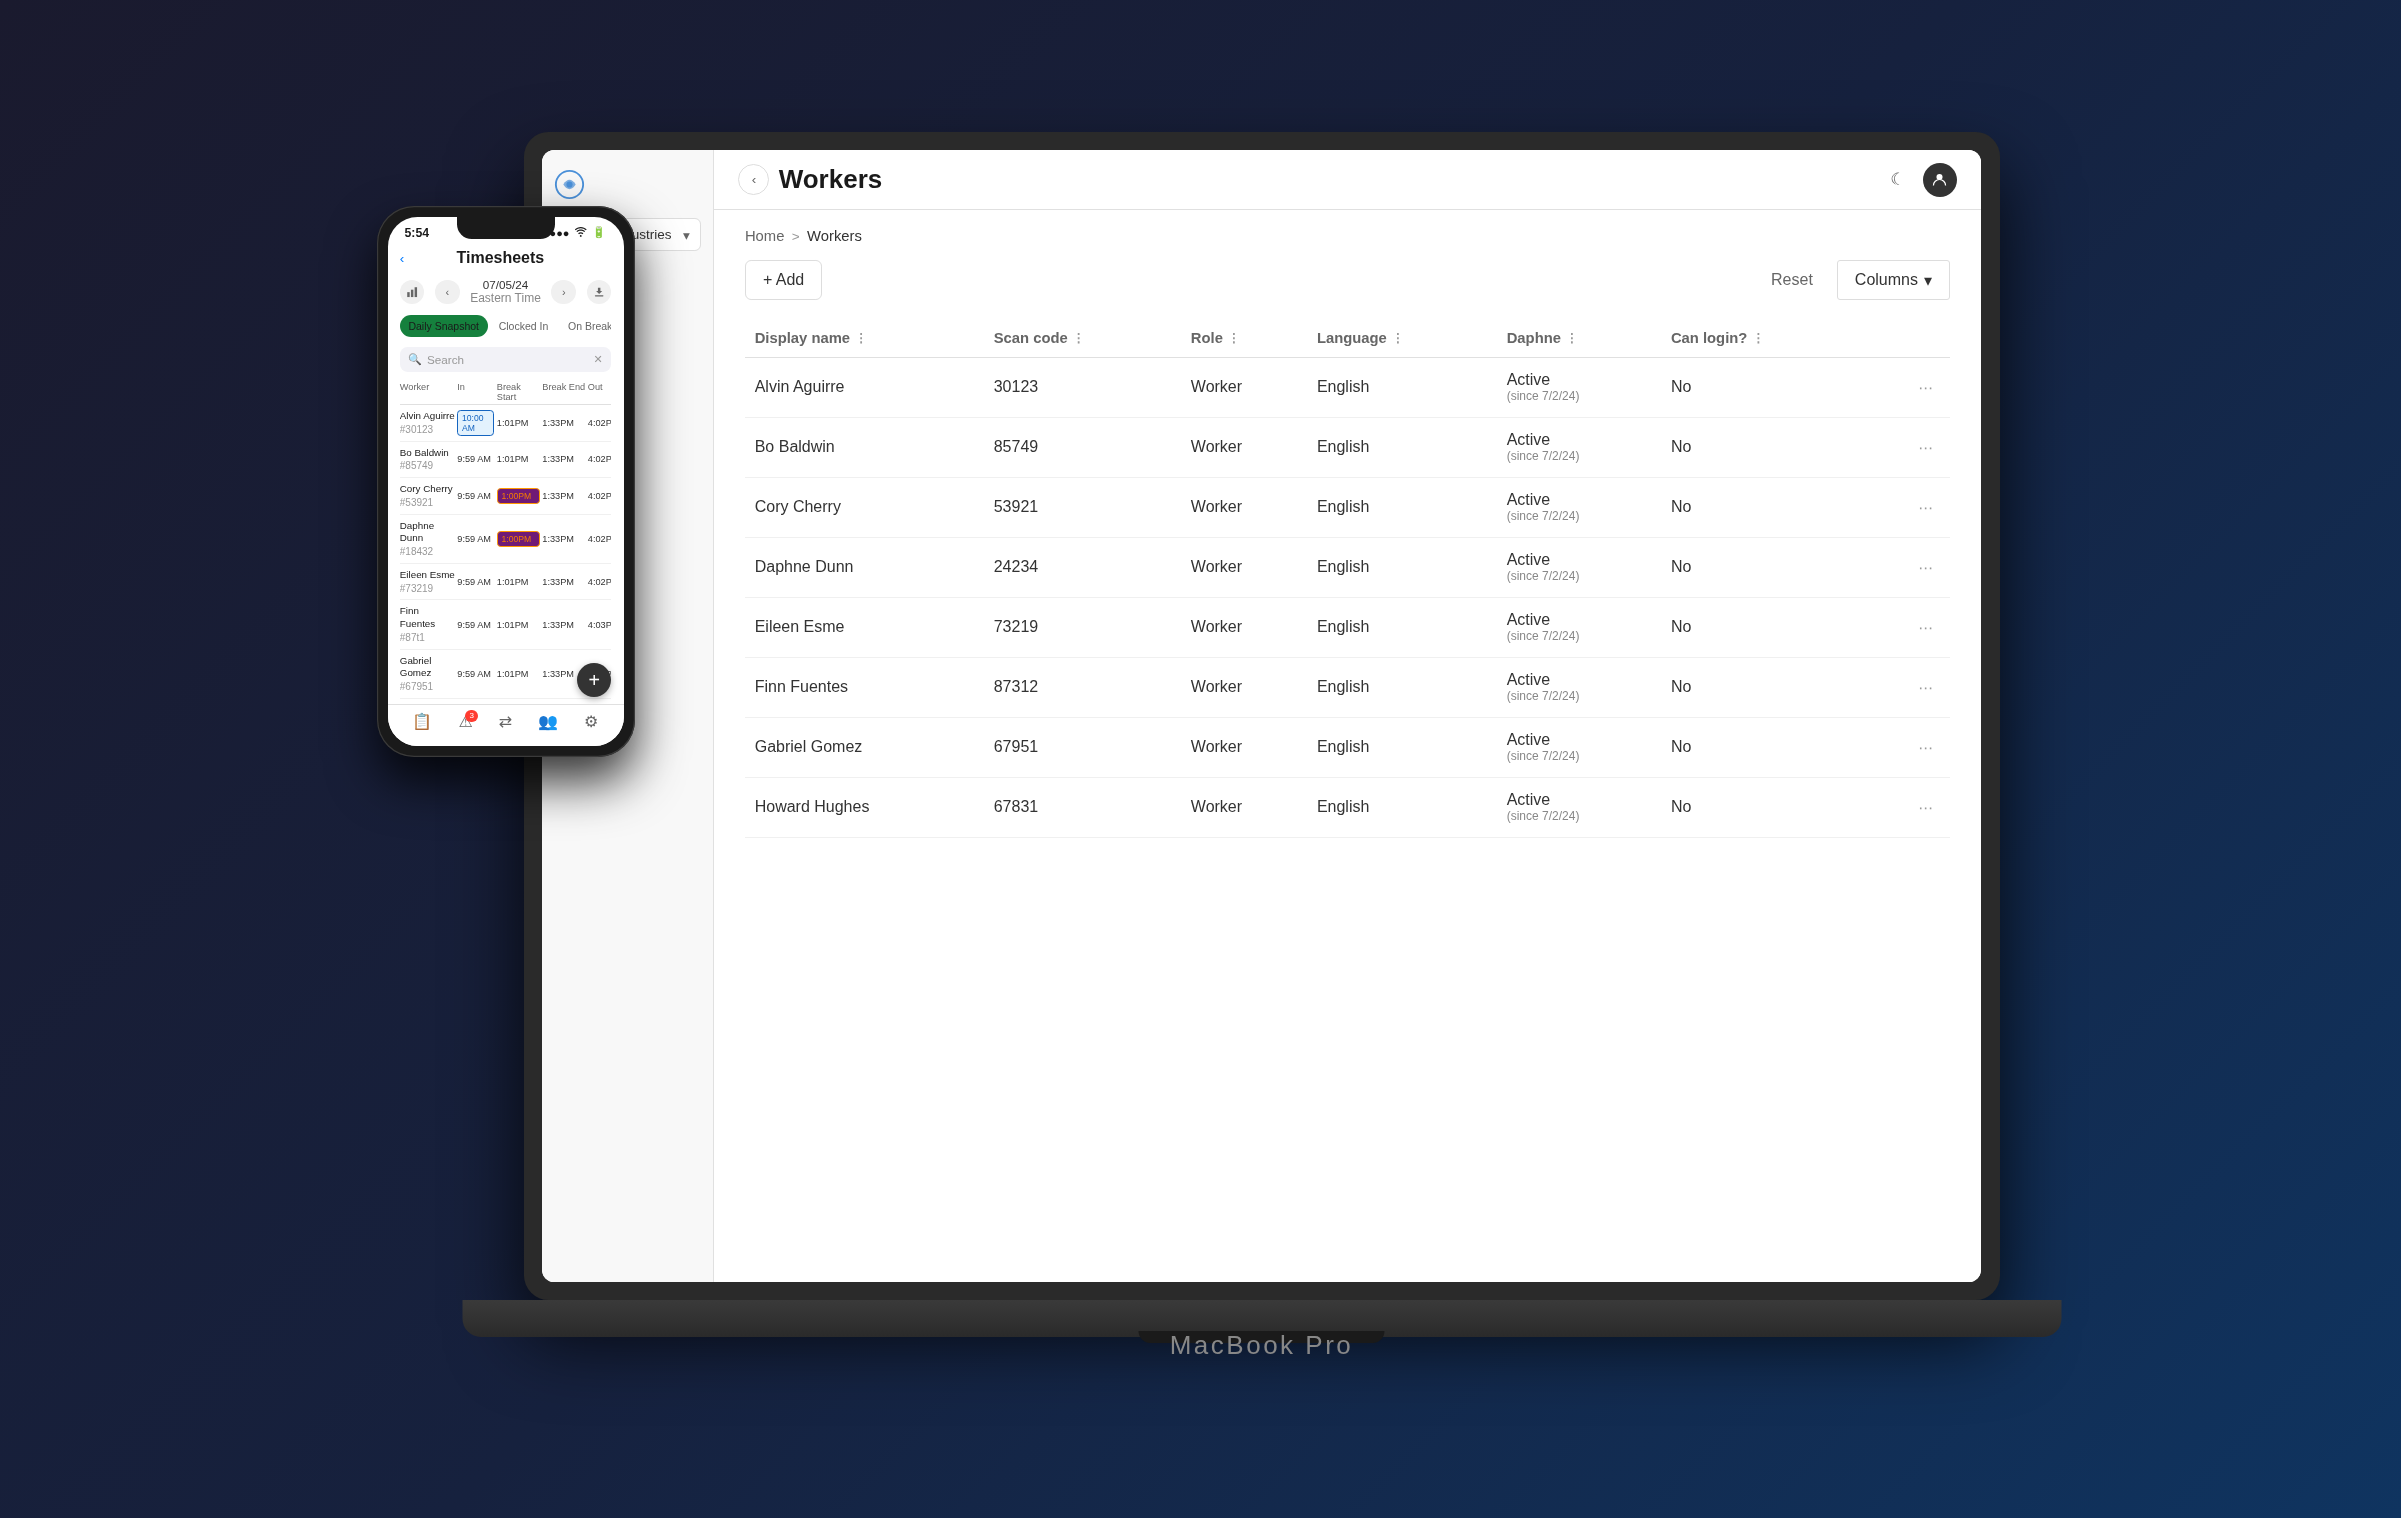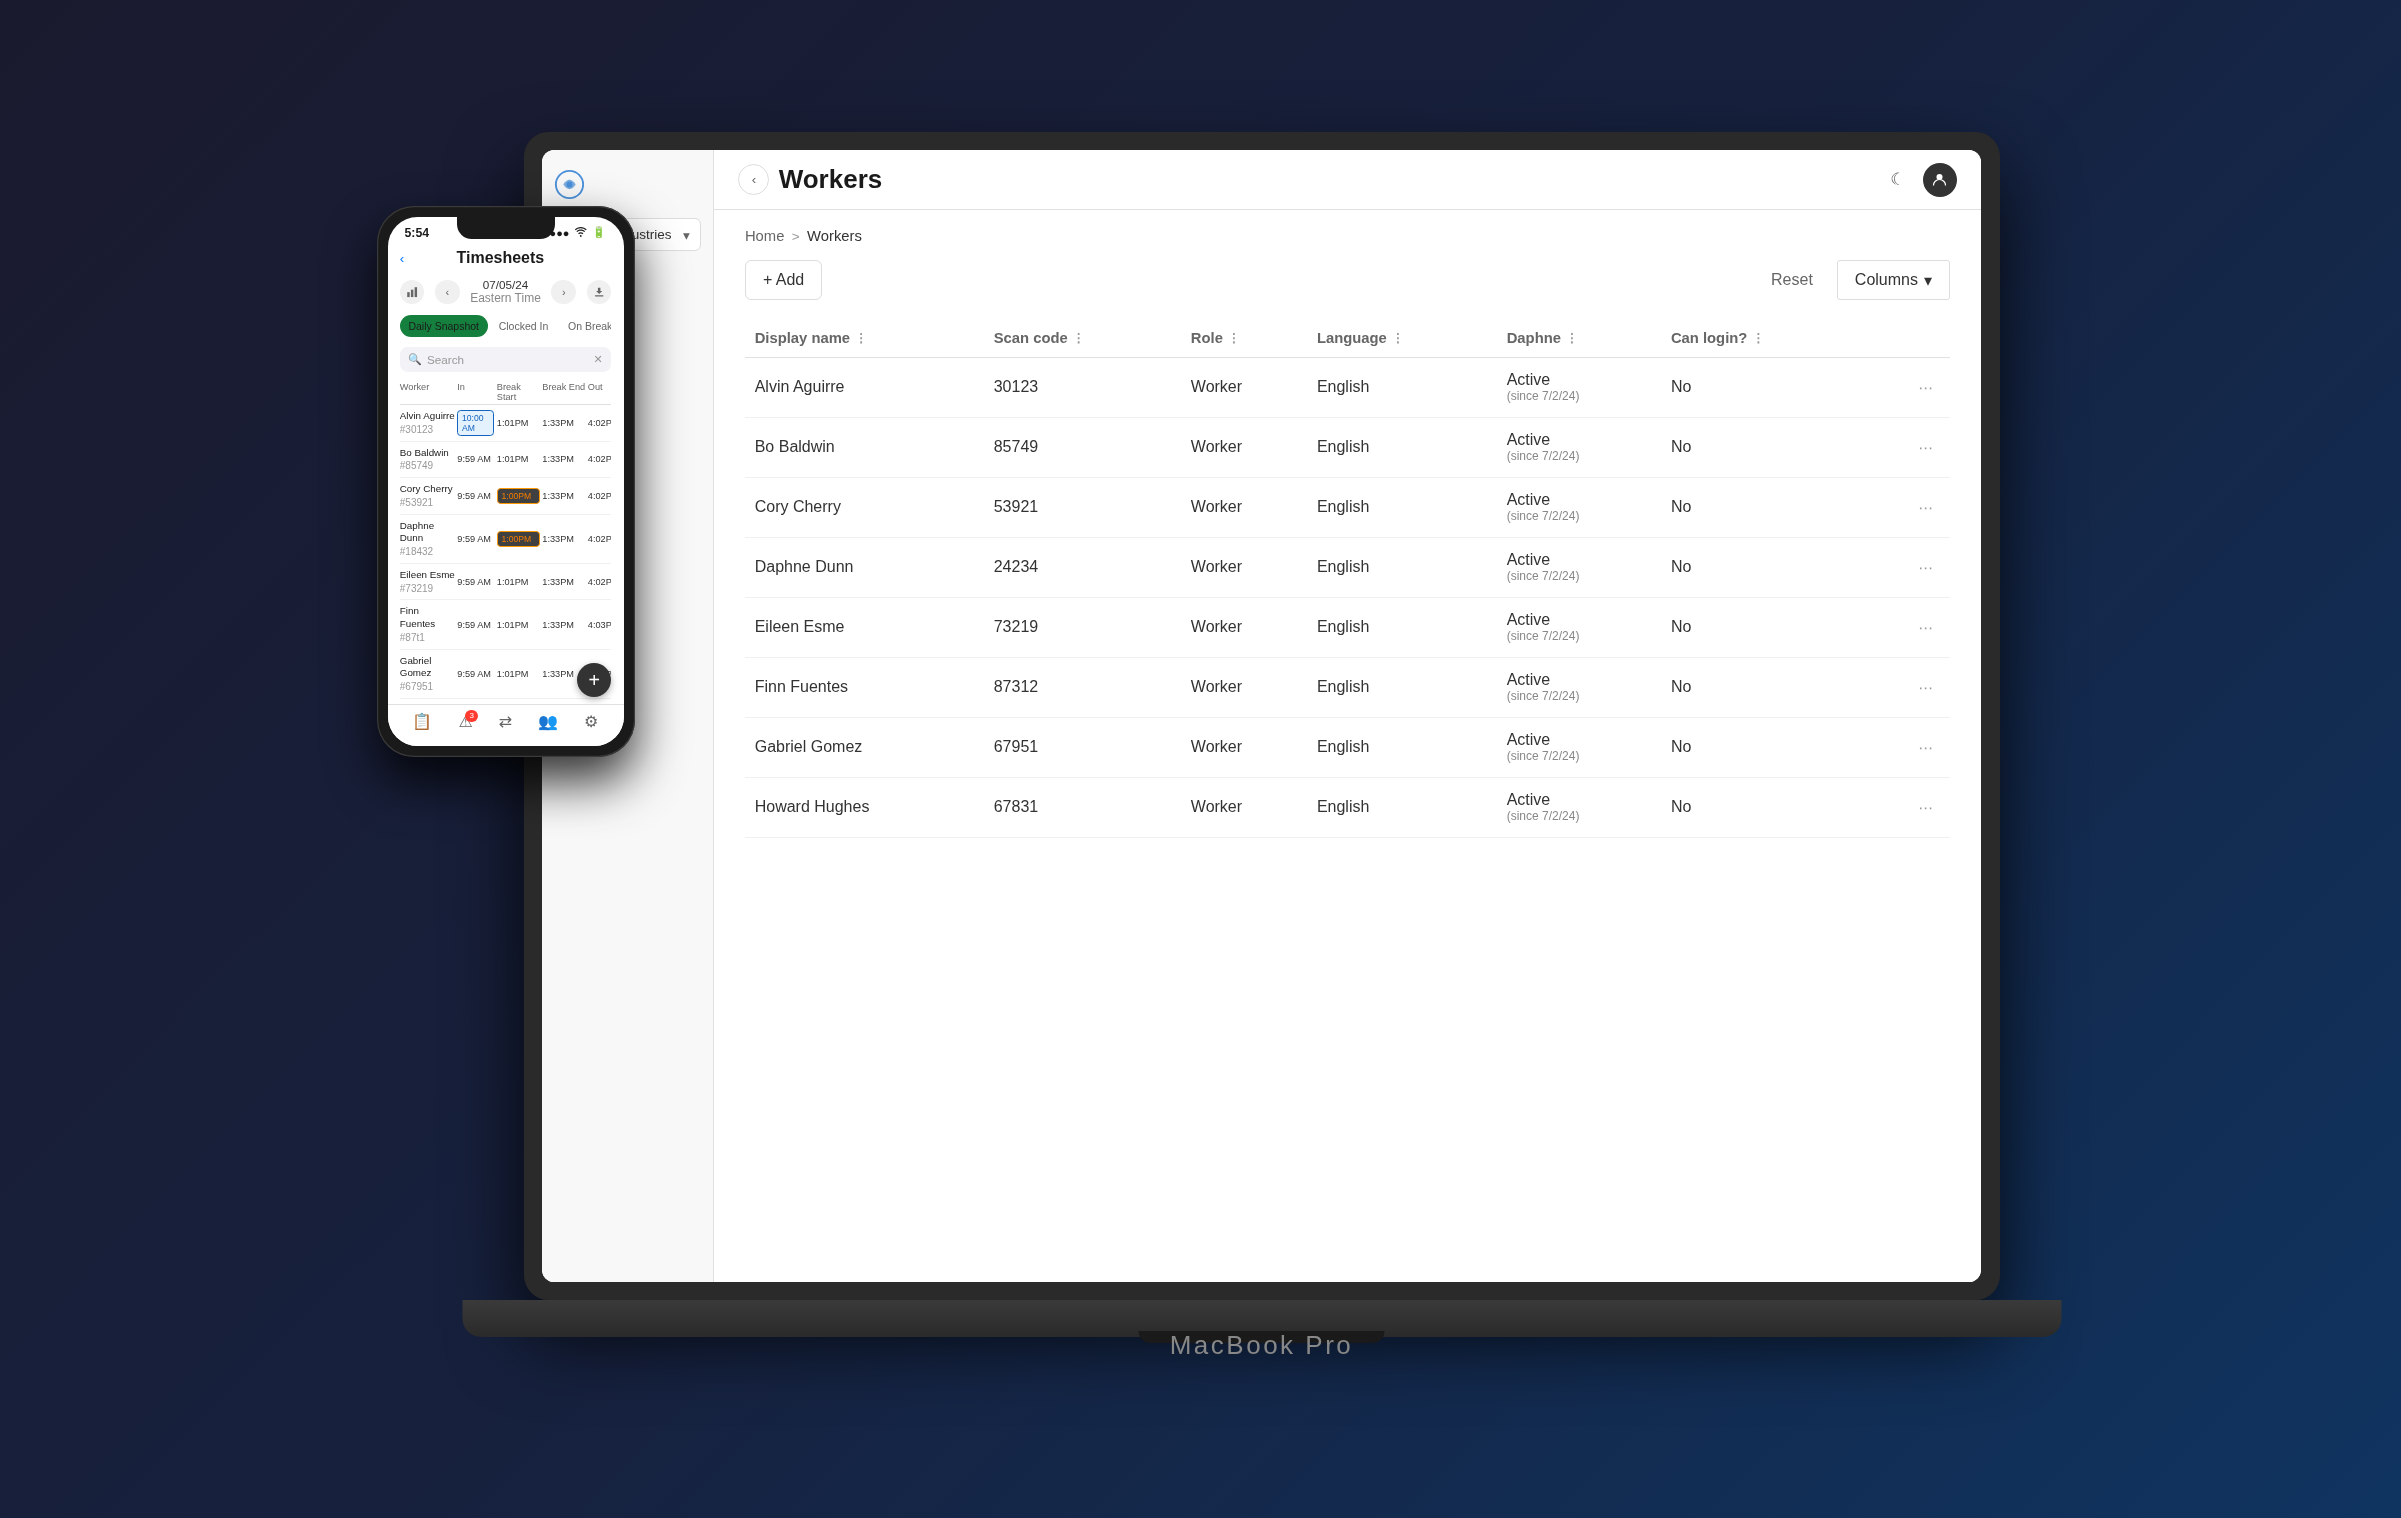--- a/index.html
+++ b/index.html
@@ -554,21 +554,21 @@
       font-size: 10px;
       color: #999;
     }
 
     .time-cell {
       font-size: 9.2px;
       color: #333;
     }
 
     .time-badge-orange {
-      background: #404040;
+      background: #701a75;
       border: 0.6px solid #ff9800;
       color: #f57c00;
       border-radius: 3.7px;
       padding: 1.8px 3.7px;
       font-size: 8.6px;
       font-weight: 500;
     }
 
     .time-badge-blue {
       background: #e3f2fd;

